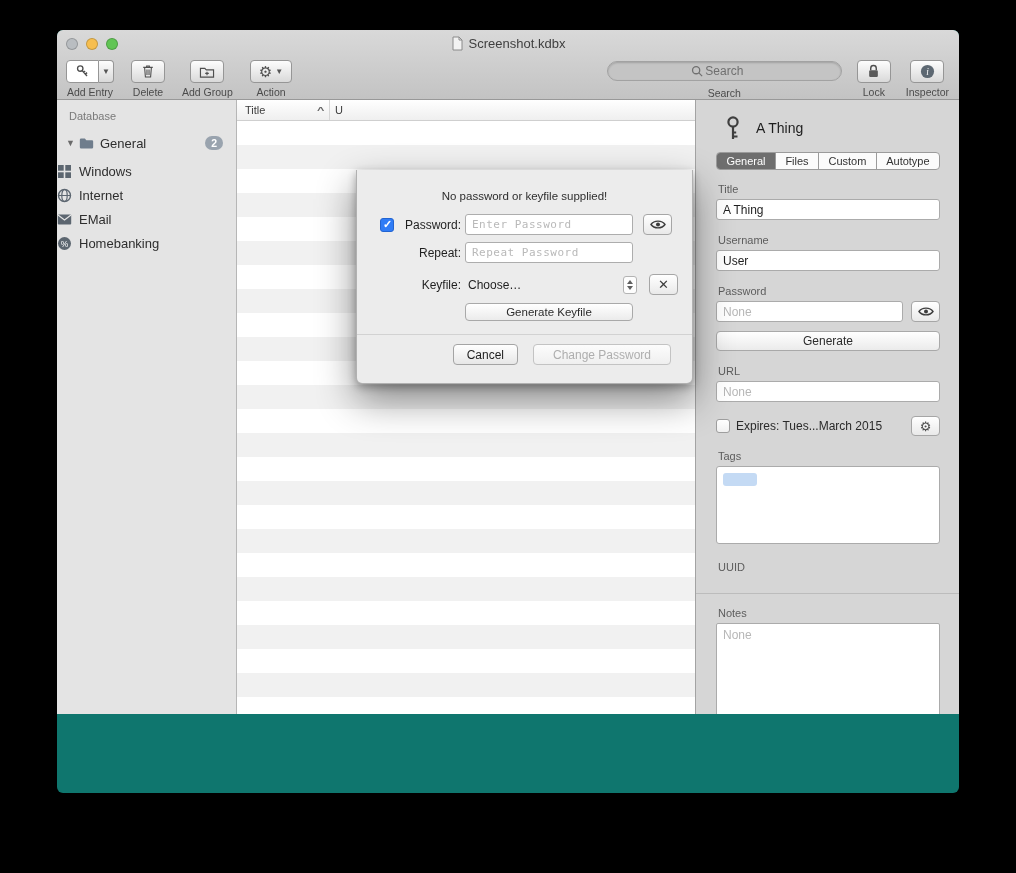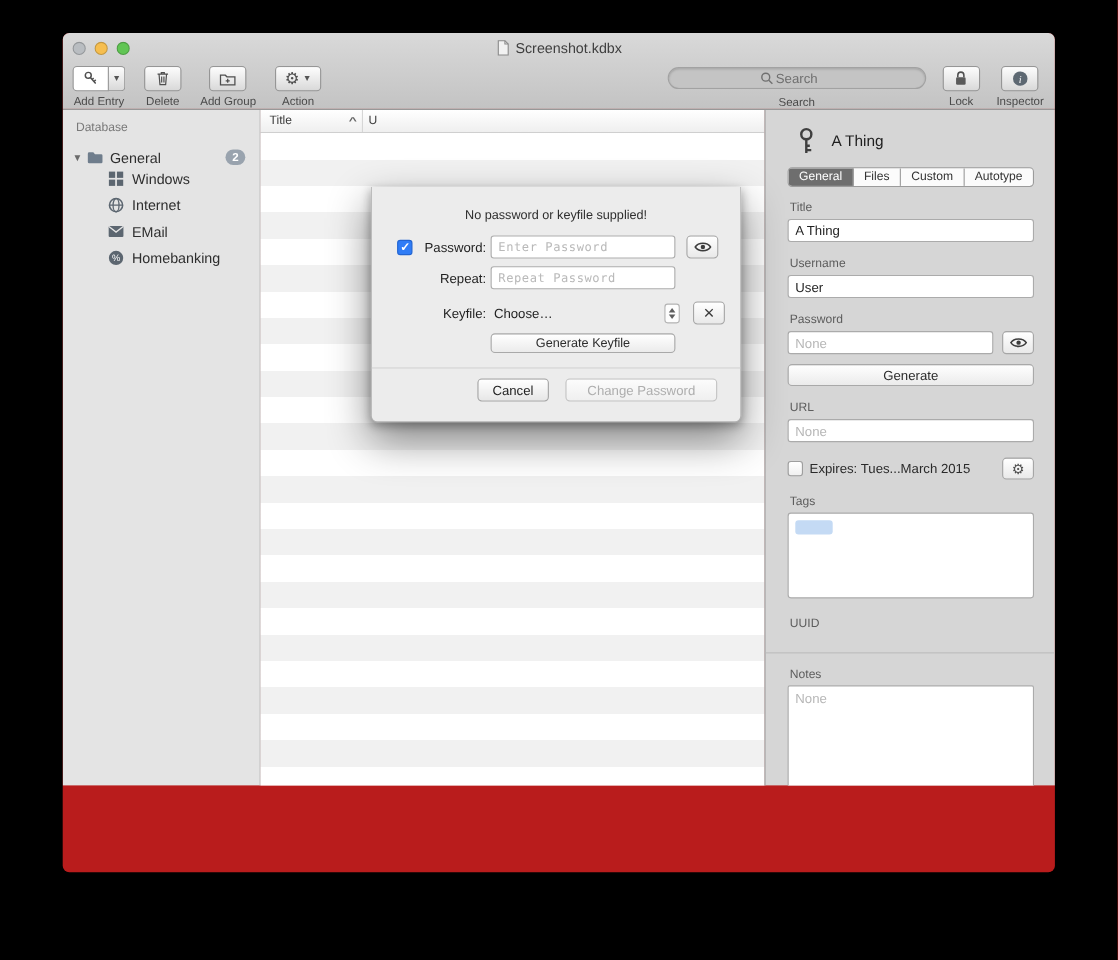--- a/index.html
+++ b/index.html
@@ -5,21 +5,21 @@
   * { margin:0; padding:0; box-sizing:border-box; }
   html,body { width:1016px; height:873px; }
   body {
     background:#000;
     font-family:"Liberation Sans", sans-serif;
     position:relative; overflow:hidden;
     -webkit-font-smoothing:antialiased;
   }
   .window{
     position:absolute; left:57px; top:30px; width:902px; height:763px;
-    border-radius:6px; overflow:hidden; background:#b91c1c;
+    border-radius:6px; overflow:hidden; background:#0f766e;
     box-shadow:0 30px 70px rgba(0,0,0,.65);
   }
   
   .chrome{ height:70px; background:linear-gradient(#d9d9d9,#c3c3c3); border-bottom:1px solid #989898; position:relative;}
   .titlebar{ height:27px; display:flex; align-items:center; justify-content:center; position:relative;}
   .traffic{ position:absolute; left:9px; top:8px; display:flex; gap:8px;}
   .light{ width:12px; height:12px; border-radius:50%; border:0.5px solid rgba(0,0,0,.2);}
   .light.close{ background:#b9bdc1; }
   .light.min{ background:#f6be4f; }
   .light.zoom{ background:#61c554; }
@@ -51,21 +51,21 @@
   .gear-glyph{ font-size:15px; color:#4f4f4f; line-height:1; }
   
   .content{ display:flex; height:614px; position:relative; }
   
   .sidebar{ width:180px; background:#e4e4e4; border-right:1px solid #b6b6b6; padding-top:10px; flex:none;}
   .sb-header{ font-size:11px; color:#797979; padding-left:12px; margin-bottom:9px;}
   .tree-root{ display:flex; align-items:center; height:24px; padding-left:9px; font-size:13px; color:#2e2e2e;}
   .disclosure{ font-size:9px; color:#6a6a6a; width:13px; }
   .tree-root .label{ margin-left:6px; }
   .badge{ margin-left:auto; margin-right:13px; background:#99a3ae; color:#fff; font-size:10.5px; border-radius:9px; padding:1px 6px; font-weight:bold;}
-  .tree-item{ display:flex; align-items:flex-start; height:24px; padding-left:41px; font-size:13px; color:#2e2e2e;}
+  .tree-item{ display:flex; align-items:flex-end; height:24px; font-size:13px; color:#2e2e2e;}
   .tree-item .label{ margin-left:7px; }
   .sb-icon{ width:15px; height:15px; flex:none; }
   
   .main{ flex:1; display:flex; flex-direction:column; background:#fff; min-width:0;}
   .table-header{ height:21px; flex:none; background:linear-gradient(#ffffff,#efefef); border-bottom:1px solid #cfcfcf; display:flex; align-items:center; font-size:11px; color:#3d3d3d;}
   .col-title{ width:93px; padding:0 4px 0 8px; border-right:1px solid #d6d6d6; display:flex; align-items:center; justify-content:space-between; height:100%;}
   .sort-caret{ font-size:9px; color:#666; font-weight:bold; transform:scaleX(1.4); margin-right:2px;}
   .col-user{ padding-left:5px; flex:1;}
   .table-body{ flex:1; background:repeating-linear-gradient(to bottom,#ffffff 0 24px,#f1f1f1 24px 48px);}
   
@@ -103,21 +103,21 @@
   .tag-chip{ width:34px; height:13px; background:#c4daf4; border-radius:3px;}
   .divider{ border-top:1px solid #bcbcbc; margin:20px -19px 0 -20px;}
   .notes-box{
     width:100%; height:93px; background:#fff; border:1px solid #ababab; border-radius:2px;
     padding:4px 6px; font-size:12px; resize:none; outline:none; color:#1f1f1f;
     font-family:"Liberation Sans", sans-serif;
   }
   .notes-box::placeholder{ color:#b7b7b7; }
   
   .sheet{
-    position:absolute; left:280px; top:70px; width:337px; height:214px;
+    position:absolute; left:299px; top:70px; width:337px; height:214px;
     background:#ececec; border:1px solid rgba(0,0,0,.25); border-top:none;
     border-radius:0 0 6px 6px; z-index:40;
     box-shadow:0 16px 38px rgba(0,0,0,.45), 0 3px 9px rgba(0,0,0,.3);
   }
   .sheet-msg{ text-align:center; font-size:11.5px; color:#2e2e2e; margin-top:20px;}
   .sheet-row{ display:flex; align-items:center; margin-top:8px;}
   .lbl-box{ width:104px; display:flex; align-items:center; justify-content:flex-end; gap:5px; font-size:12px; color:#1f1f1f; flex:none;}
   .s-field{
     width:168px; height:21px; margin-left:4px; border:1px solid #adadad; border-radius:3px;
     background:#fff; padding:0 6px; outline:none;

